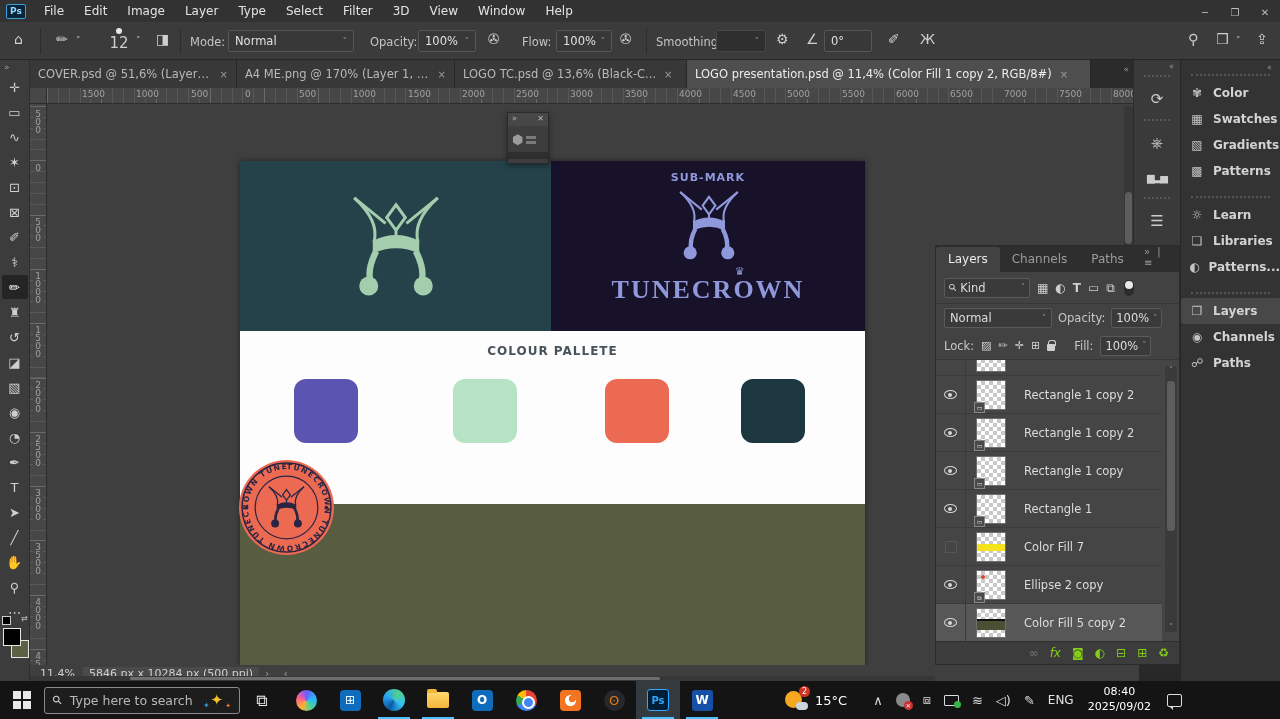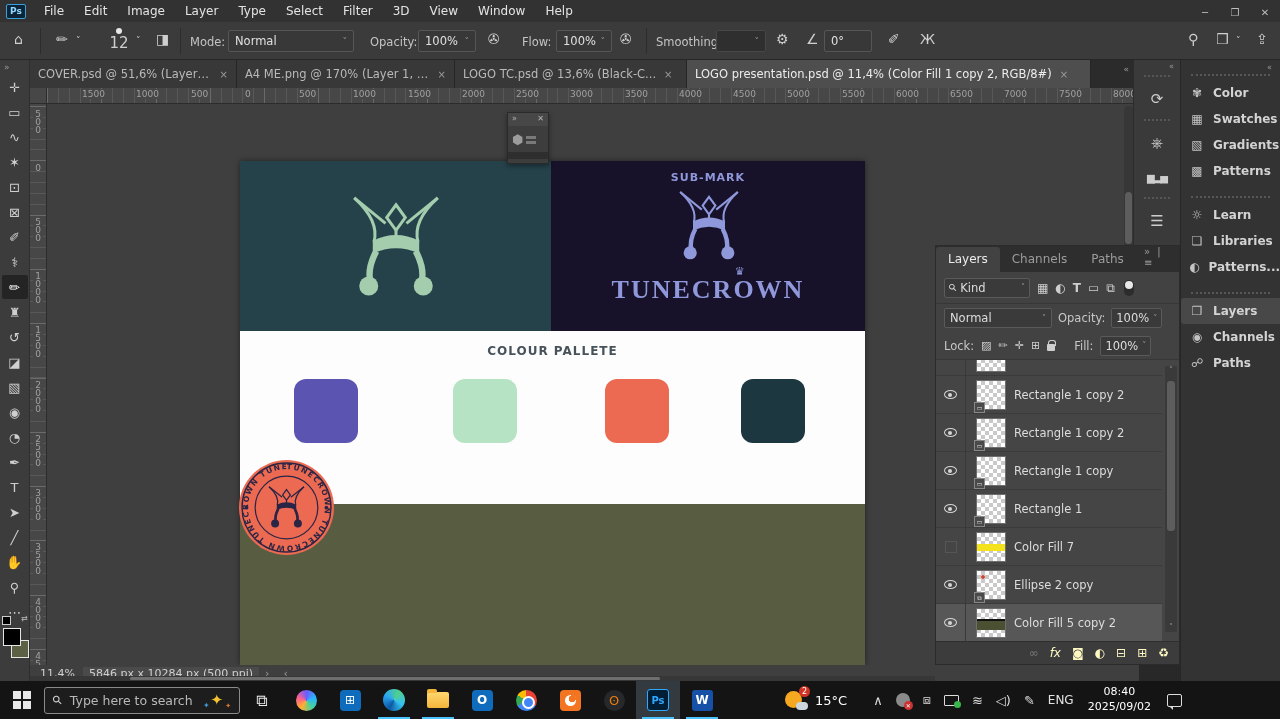--- a/index.html
+++ b/index.html
@@ -122,26 +122,26 @@
   .eye { width:13px; height:9px; border:1.4px solid #d6d6d6; border-radius:50%; position:relative; }
   .eye::after { content:""; position:absolute; left:3.2px; top:1.6px; width:4px; height:4px; border-radius:50%; background:#d6d6d6; }
   .eyebox { width:12px; height:12px; border:1px solid #565656; }
   .lthumb { width:30px; height:30px; margin-left:10px; position:relative; border:1px solid #6e6e6e; background:#fff;
     background-image:linear-gradient(45deg,#c9c9c9 25%,transparent 25%,transparent 75%,#c9c9c9 75%),linear-gradient(45deg,#c9c9c9 25%,transparent 25%,transparent 75%,#c9c9c9 75%);
     background-size:8px 8px; background-position:0 0,4px 4px; }
   .lthumb .badge { position:absolute; left:-3px; bottom:-4px; width:11px; height:11px; background:#4a4a4a; border:1px solid #888; color:#e0e0e0; font-size:6px; line-height:9px; text-align:center; }
   .t-yellow::after { content:""; position:absolute; left:0; top:11px; width:100%; height:7px; background:#f4e21c; }
   .t-olive::after { content:""; position:absolute; left:0; top:10px; width:100%; height:9px; background:#4c5033; border-top:2px solid #111; }
   .t-reddot::after { content:""; position:absolute; left:4px; top:4px; width:4px; height:4px; border-radius:50%; background:#d0422e; }
-  .lname { margin-left:8px; font-size:11.5px; color:#dcdcdc; white-space:nowrap; }
+  .lname { margin-left:18px; font-size:11.5px; color:#dcdcdc; white-space:nowrap; }
   #lscroll { position:absolute; right:2px; top:120px; width:12px; height:266px; background:#3a3a3a; border-radius:2px; font-size:8px; color:#9a9a9a; text-align:center; }
   #lscroll .th { position:absolute; left:2px; top:15px; width:8px; height:150px; background:#5d5d5d; border-radius:3px; }
   #lscroll .ar-d { position:absolute; bottom:0; left:0; width:100%; }
   #lbottom { position:absolute; left:0; bottom:0; width:243px; height:23px; background:#3c3c3c; border-top:1px solid #2f2f2f; display:flex; align-items:center; justify-content:flex-end; gap:11px; padding:0 10px; }
-  .lbico { color:#fef9c3; font-size:12px; }
+  .lbico { color:#84cc16; font-size:12px; }
   .lbico.dim { color:#767676; }
 
   
   #dock { left:1180px; top:60px; width:100px; height:621px; background:#333333; border-left:1px solid #272727; }
   #dock .col { color:#9a9a9a; font-size:8px; text-align:right; padding:3px 8px 0; }
   .ditem { display:flex; align-items:center; gap:8px; height:26px; padding:0 0 0 8px; color:#d3d3d3; font-size:12px; font-weight:bold; }
   .ditem .ic { width:16px; text-align:center; color:#c3c3c3; font-size:12px; font-weight:normal; }
   .ditem.active { background:#484848; border-radius:3px 0 0 3px; }
 
   

